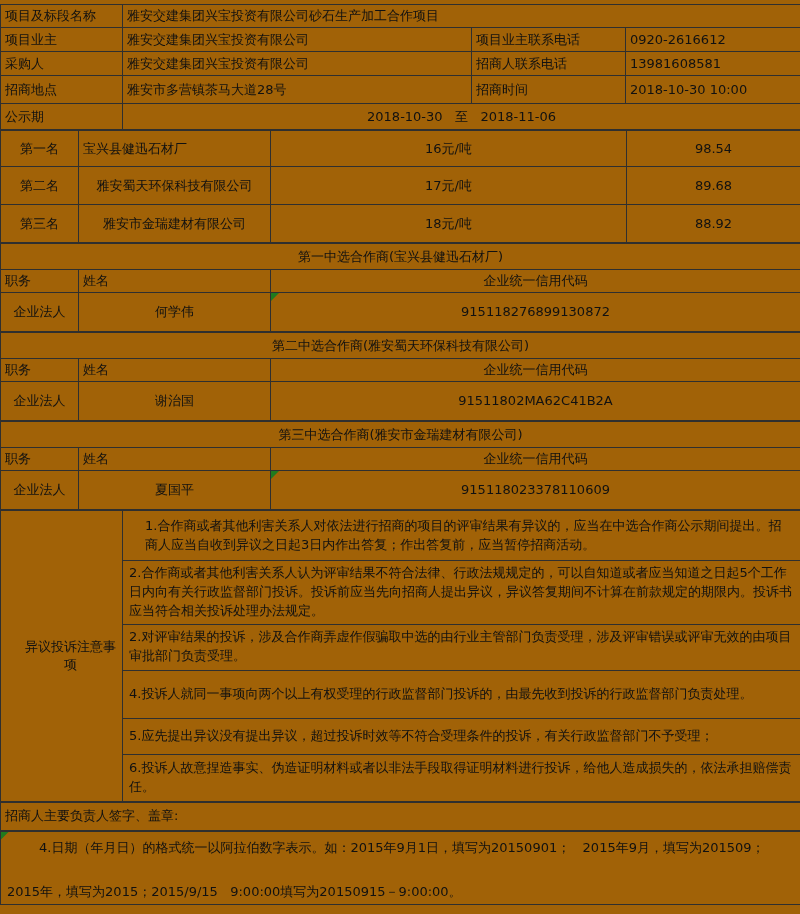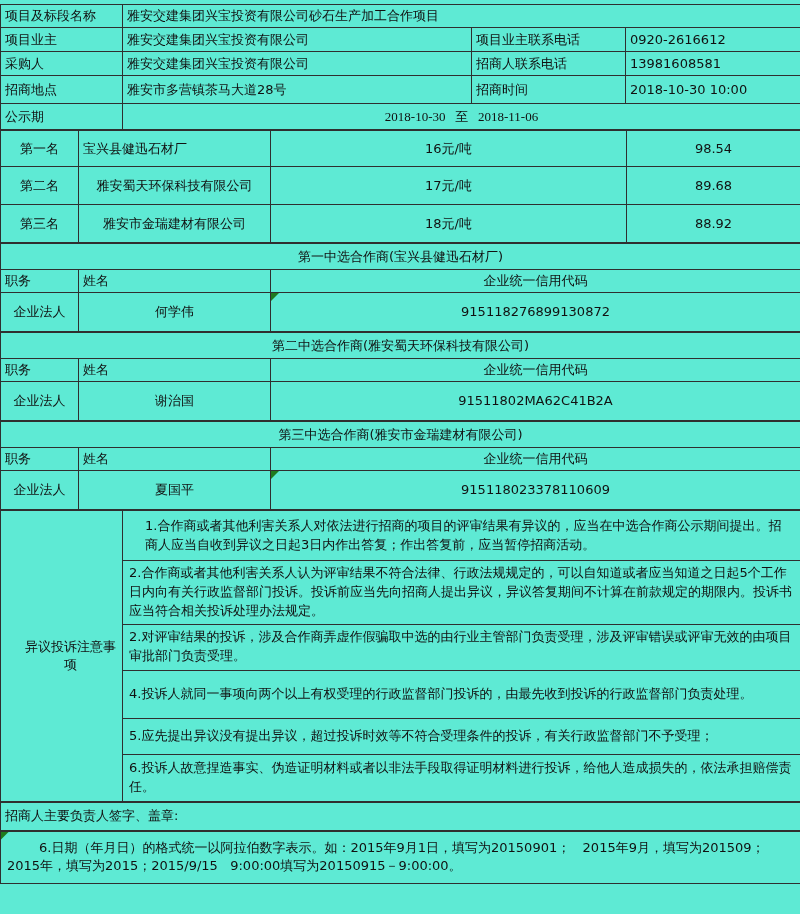--- a/index.html
+++ b/index.html
@@ -7,42 +7,42 @@
   body {
     background: #f0f0f0;
     font-family: "DejaVu Sans", "Liberation Sans", sans-serif;
     color: #111;
   }
   .sheet {
     width: 800px;
     height: 914px;
     padding-top: 4px;
     overflow: hidden;
-    background: #5eead4;
+    background: #a16207;
   }
   table {
     border-collapse: collapse;
     table-layout: fixed;
     width: 800px;
   }
   td {
     border: 1px solid #2f2f2f;
     font-size: 13px;
     padding: 1px 4px;
     overflow: hidden;
     vertical-align: middle;
     line-height: 1.35;
   }
   .center { text-align: center; }
-  .pre    { white-space: pre; font-family: Liberation Serif, serif; }
+  .pre    { white-space: pre; }
   .rel    { position: relative; }
   .obj    { padding: 3px 6px; line-height: 1.45; }
   .note-cell { vertical-align: top; padding: 7px 6px 2px 6px; }
   .note-line1 { padding-left: 32px; white-space: pre-wrap; line-height: 1.45; }
-  .note-line2 { white-space: pre-wrap; line-height: 1.45; }
+  .note-line2 { white-space: pre-wrap; line-height: 1.45; margin-top: 26px; }
   .marker {
     position: absolute;
     top: 0; left: 0;
     width: 8px; height: 8px;
     background: #1f7a1f;
     clip-path: polygon(0 0, 100% 0, 0 100%);
   }
   
   .h23 td { height: 23px; }
   .h24 td { height: 24px; }
@@ -250,20 +250,20 @@
     </table>
 
   <table>
     <colgroup>
         <col style="width:800px">
       </colgroup>
     <tbody>
         <tr class="hNote">
       <td class="rel note-cell">
         <span class="marker"></span>
-        <div class="note-line1">6.日期（年月日）的格式统一以阿拉伯数字表示。如：2015年9月1日，填写为20150901；   2015年9月，填写为201509；</div>
+        <div class="note-line1">4.日期（年月日）的格式统一以阿拉伯数字表示。如：2015年9月1日，填写为20150901；   2015年9月，填写为201509；</div>
         <div class="note-line2">2015年，填写为2015；2015/9/15   9:00:00填写为20150915－9:00:00。</div>
       </td>
     </tr>
   </tbody>
     </table>
 
 </div>
 
 </body></html>

